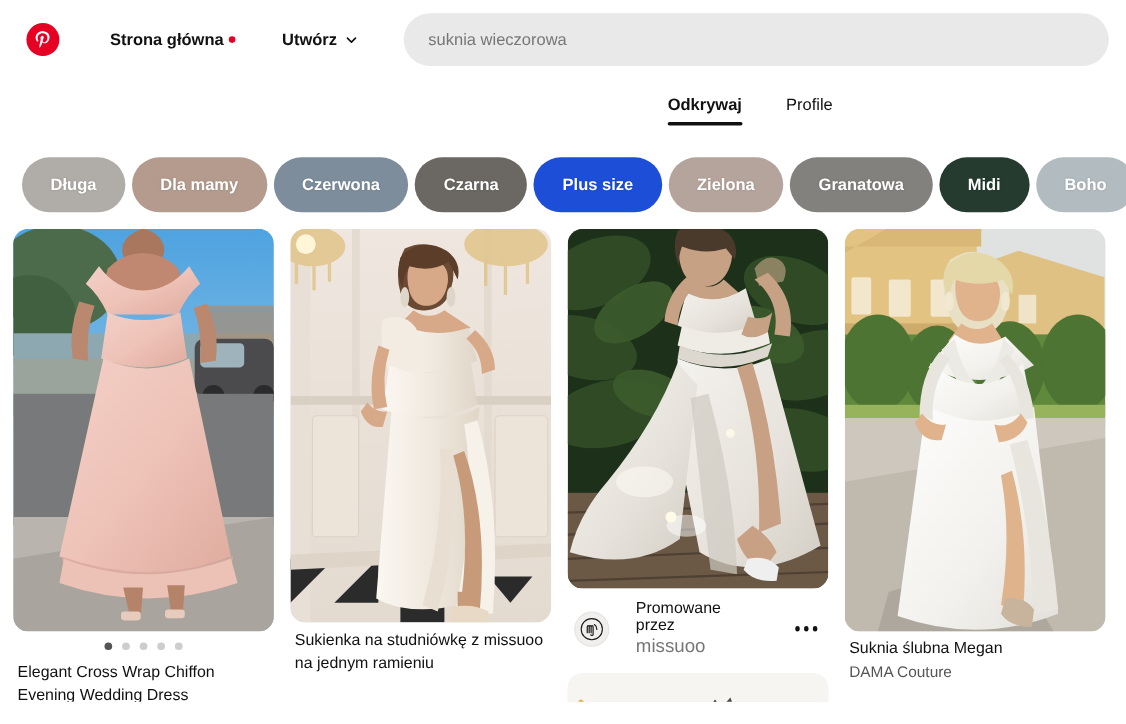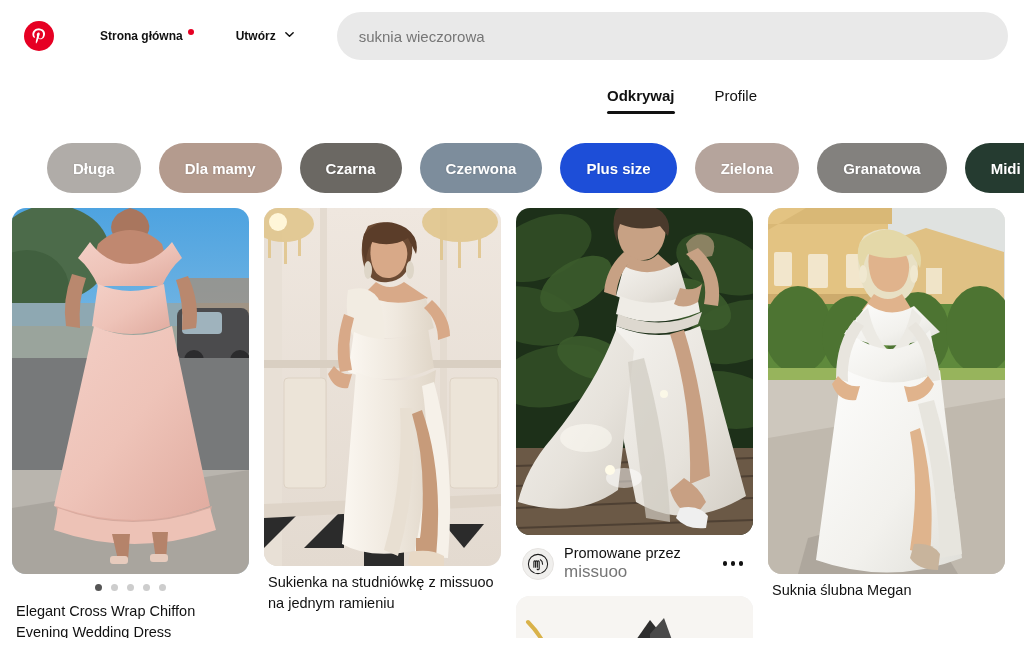--- a/index.html
+++ b/index.html
@@ -23,22 +23,22 @@
     width: 30px; height: 30px;
     border-radius: 50%;
     background: #e60023;
     display: flex; align-items: center; justify-content: center;
     margin-left: 8px;
     flex: 0 0 auto;
   }
   .logo svg { width: 19px; height: 19px; display: block; }
 
   .nav-item {
-    display: flex; 
-    font-size: 12px; font-weight: bold; color: #111;
+    display: flex; align-items: center;
+    font-size: 15px; font-weight: bold; color: #111;
     padding: 8px 14px;
     border-radius: 20px;
     white-space: nowrap;
     cursor: pointer;
   }
   .nav-home { margin-left: 26px; }
   .nav-dot {
     width: 6px; height: 6px; border-radius: 50%;
     background: #e60023;
     margin-left: 5px;
@@ -95,26 +95,25 @@
     left: 0; right: 0; bottom: 2px;
     height: 3px;
     background: #111;
     border-radius: 2px;
   }
 
   
   .pill-row {
     display: flex;
     align-items: center;
-    gap: 18px;
+    gap: 6px;
     padding: 14px 0 16px 20px;
     height: 78px;
     overflow: hidden;
     white-space: nowrap;
-    margin-left: 27px;
   }
   .pill {
     height: 50px;
     border-radius: 25px;
     display: flex;
     align-items: center;
     justify-content: center;
     padding: 0 26px;
     color: #fff;
     font-size: 15px;
@@ -164,21 +163,21 @@
   .card-sub {
     font-size: 14px;
     color: #555;
     padding: 1px 4px 0 4px;
   }
 
   .promo {
     display: flex;
     align-items: center;
     padding: 10px 4px 0 6px;
-    gap: 10px;
+    gap: 24px;
   }
   .avatar {
     width: 32px; height: 32px; border-radius: 50%;
     background: #f0efed;
     flex: 0 0 auto;
     display: flex; align-items: center; justify-content: center;
     border: 1px solid #e6e4e1;
   }
   .avatar svg { width: 22px; height: 22px; display: block; }
   .promo-text { flex: 1 1 auto; min-width: 0; }
@@ -231,25 +230,25 @@
   </div>
 </div>
 
 <div class="pill-row">
   <div class="pill" style="background: rgb(176, 172, 168);">
     <span>Długa</span>
     </div>
   <div class="pill" style="background: rgb(180, 155, 142);">
     <span>Dla mamy</span>
     </div>
+  <div class="pill" style="background: rgb(125, 141, 156);">
+    <span>Czerwona</span>
+    </div>
   <div class="pill" style="background: rgb(107, 104, 99);">
     <span>Czarna</span>
-    </div>
-  <div class="pill" style="background: rgb(125, 141, 156);">
-    <span>Czerwona</span>
     </div>
   <div class="pill" style="background: #1d4ed8;">
     <span>Plus size</span>
     </div>
   <div class="pill" style="background: rgb(181, 164, 156);">
     <span>Zielona</span>
     </div>
   <div class="pill" style="background: rgb(131, 129, 126); text-align: right;">
     <span>Granatowa</span>
     </div>
@@ -514,16 +513,17 @@
           <path d="M150 196 q20 78 22 154 l22 -4 q-8 -86 -28 -154z" fill="#e7e5de"></path>
           <path d="M152 220 q16 60 10 128 l-20 -6 q10 -62 0 -118z" fill="#dfb48d"></path>
           <path d="M146 336 q18 -2 26 10 l-2 16 q-20 0 -28 -12z" fill="#c8b49c"></path>
           <path d="M96 118 q-18 24 -16 56 l-12 -4 q0 -36 18 -58z" fill="#e8e5de"></path>
           <path d="M148 114 q22 22 24 58 l-12 2 q-2 -36 -20 -54z" fill="#e8e5de"></path>
           <path d="M70 168 q10 12 22 10 l-4 14 q-18 2 -24 -16z" fill="#e0b38c"></path>
           <path d="M160 168 q-10 14 -24 10 l4 16 q20 -2 26 -18z" fill="#e0b38c"></path>
         </svg>
       </div>
       <div class="card-title">Suknia ślubna Megan</div>
+      <div class="card-sub">DAMA Couture</div>
     </div>
   </div>
 
 </div>
 
 </body></html>

